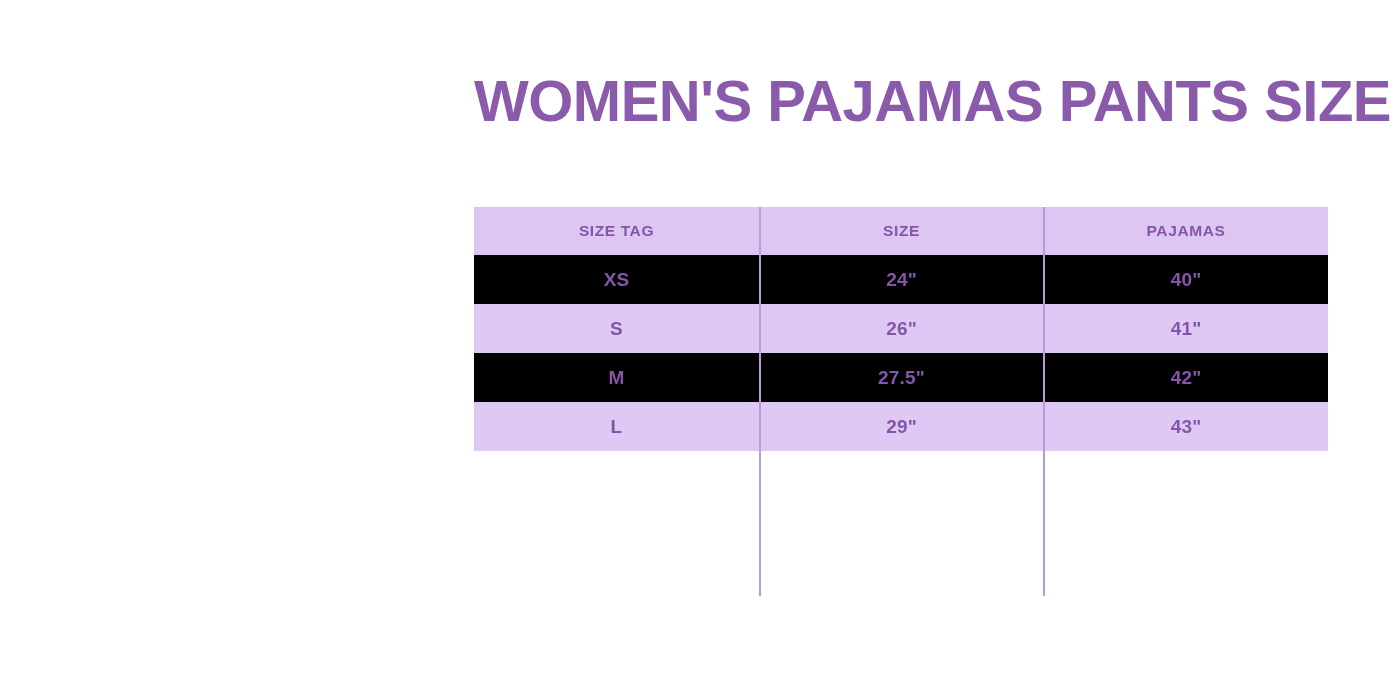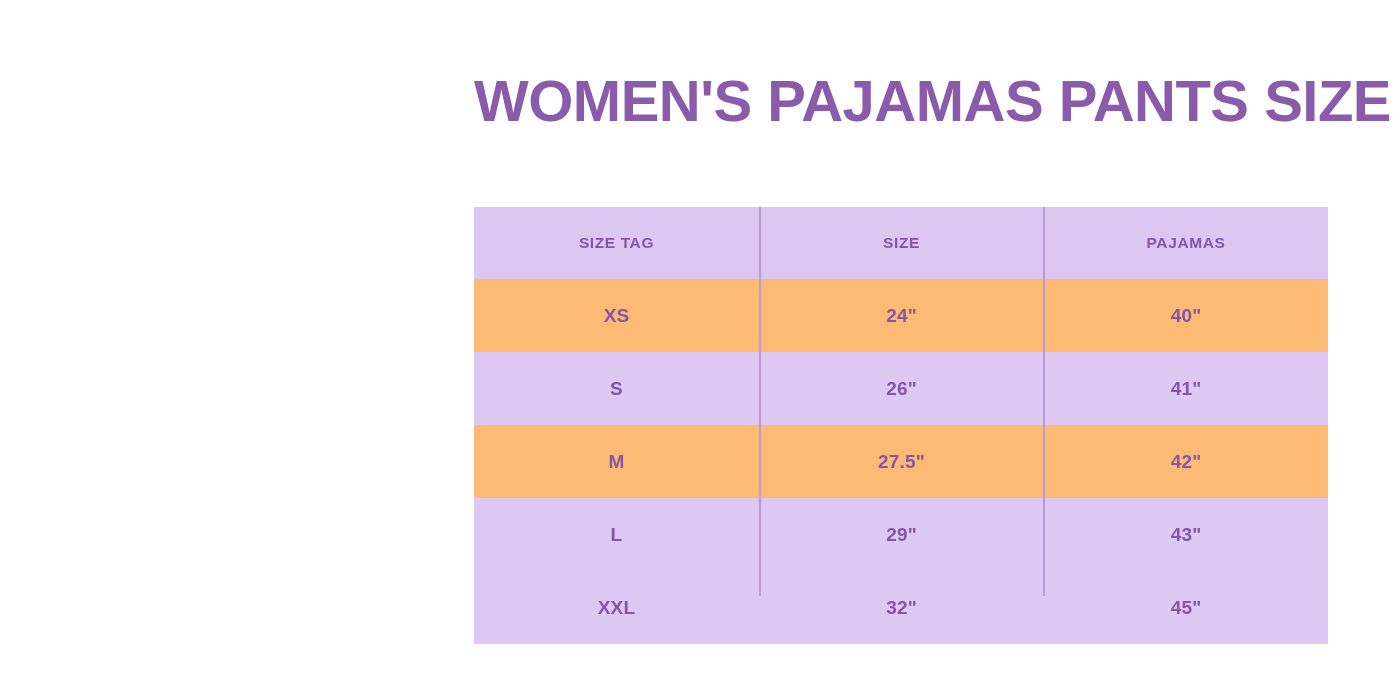--- a/index.html
+++ b/index.html
@@ -44,42 +44,42 @@
     border-collapse: collapse;
     table-layout: fixed;
   }
   .size-table col.c-size { width: 285px; }
   .size-table col.c-waist { width: 285px; }
   .size-table col.c-height { width: 284px; }
 
   .size-table th,
   .size-table td {
     height: 49px;
-    padding: 12px;
+    padding: 0;
     text-align: center;
     vertical-align: middle;
     color: #8455a8;
     font-weight: bold;
     border: 0;
   }
 
   .size-table thead th {
     background: #ddc6f2;
     font-size: 15.5px;
     letter-spacing: 0.6px;
     height: 48px;
   }
 
   .size-table tbody td {
     font-size: 19px;
     letter-spacing: 0.2px;
   }
 
   .size-table tbody tr.row-odd td {
-    background: #fdba74;
+    background: #000000;
   }
   .size-table tbody tr.row-even td {
     background: #dec8f4;
   }
 
   
   .divider {
     position: absolute;
     top: 207px;
     width: 1.6px;
@@ -123,24 +123,19 @@
       <tr class="row-odd">
         <td>M</td>
         <td>27.5"</td>
         <td>42"</td>
       </tr>
       <tr class="row-even">
         <td>L</td>
         <td>29"</td>
         <td>43"</td>
       </tr>
-      <tr class="row-even">
-        <td>XXL</td>
-        <td>32"</td>
-        <td>45"</td>
-      </tr>
     </tbody>
   </table>
 
   <div class="divider d1"></div>
   <div class="divider d2"></div>
 
 </div>
 
 </body></html>

